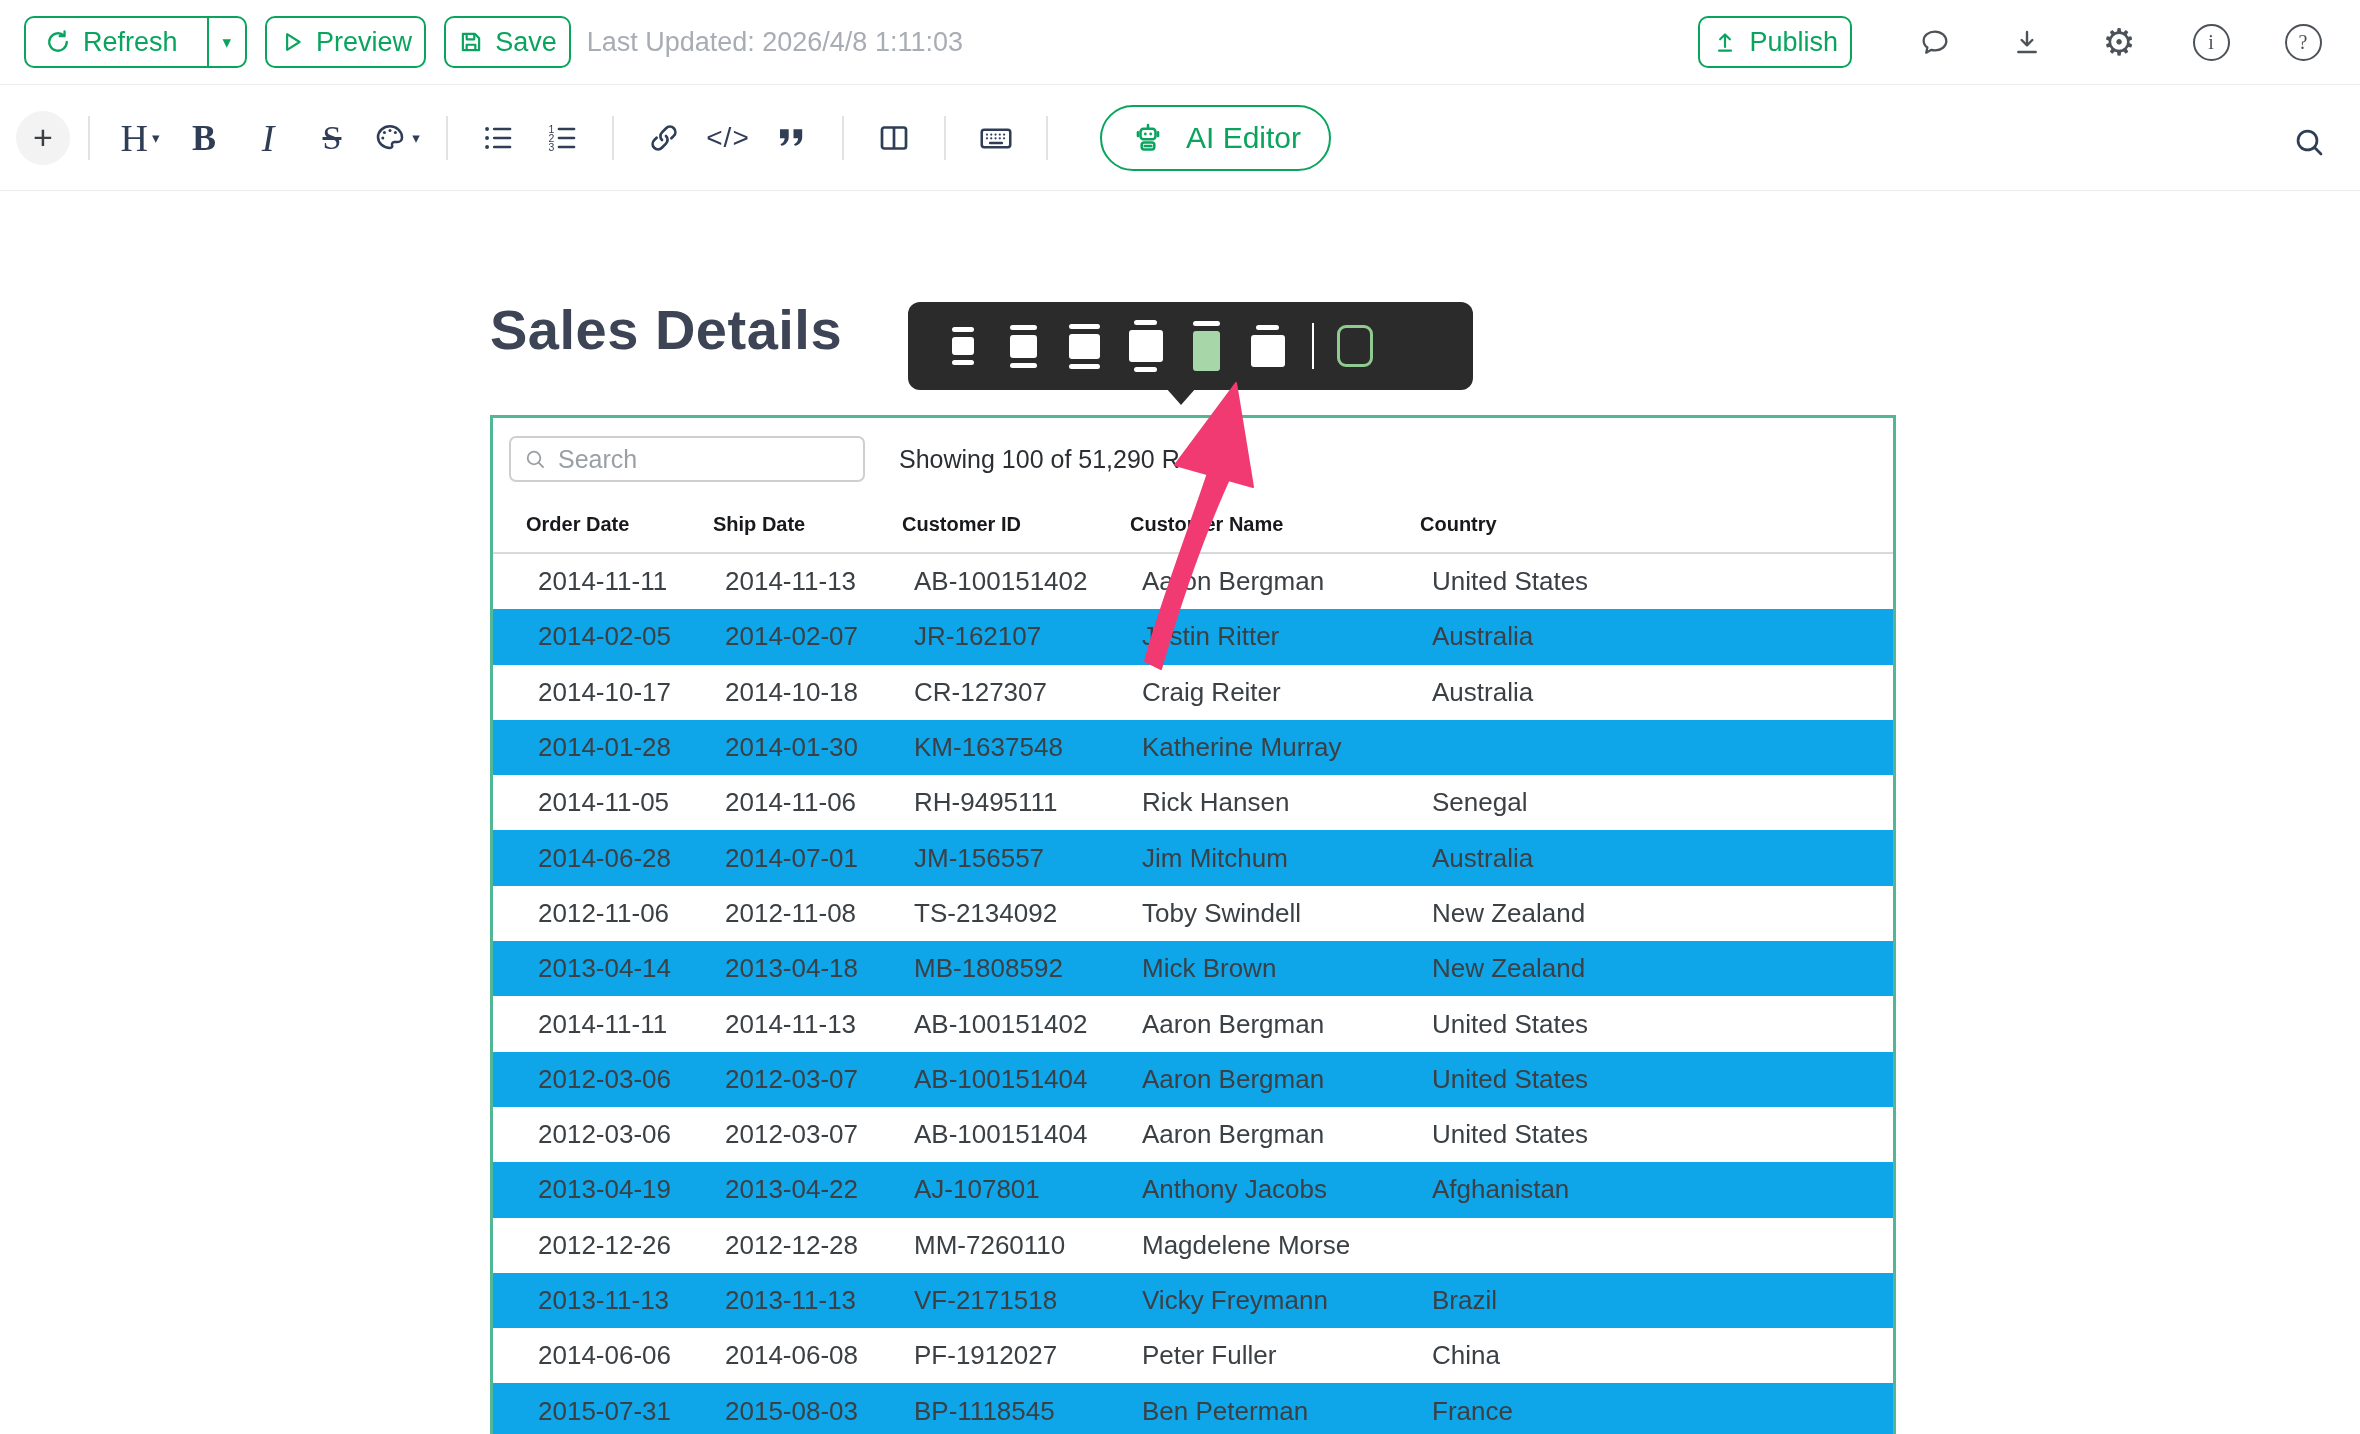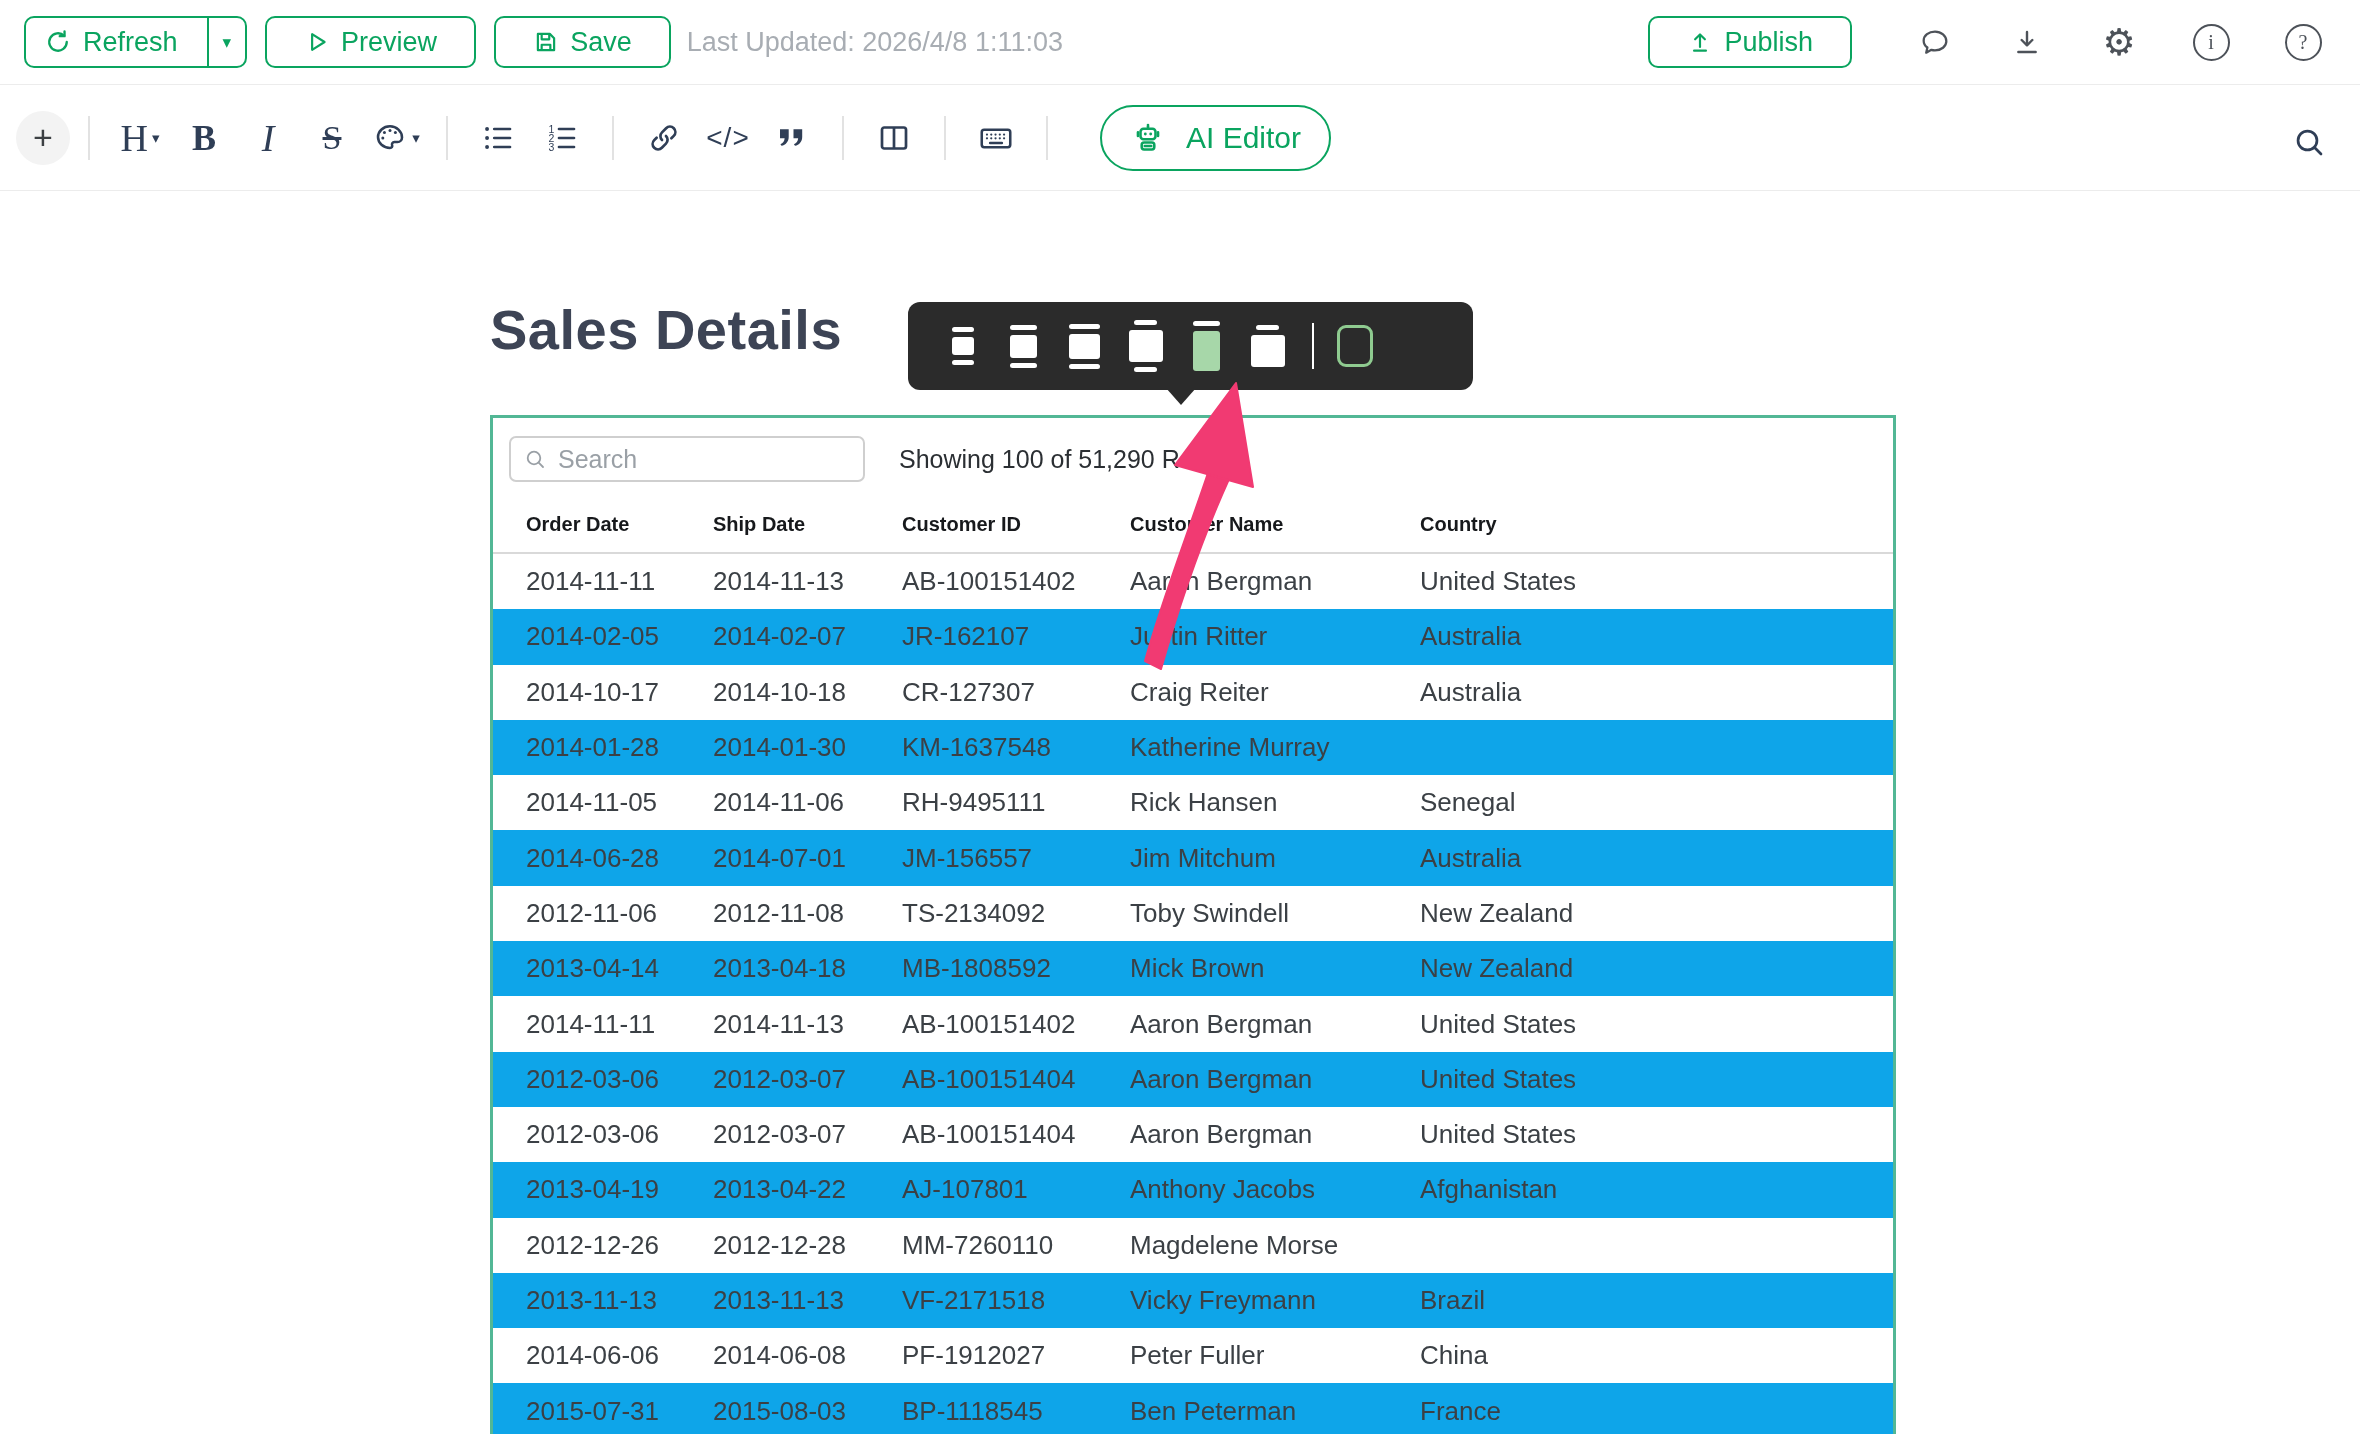--- a/index.html
+++ b/index.html
@@ -3,21 +3,21 @@
 <meta charset="utf-8">
 <style>
   html,body{margin:0;padding:0;}
   body{font-family:"Liberation Sans", sans-serif; background:#fff;}
   #screen{position:relative;width:2360px;height:1434px;overflow:hidden;background:#fff;}
 
   
   .topbar{position:absolute;left:0;top:0;width:100%;height:85px;border-bottom:1px solid #ececec;
           display:flex;align-items:center;box-sizing:border-box;padding:0 30px 0 24px;}
   .gbtn{display:inline-flex;align-items:center;gap:11px;height:52px;border:2px solid #0aa45f;border-radius:10px;
-        color:#0aa45f;font-size:27px;font-weight:500;background:#fff;padding:0 37px;cursor:pointer;box-sizing:border-box;}
+        color:#0aa45f;font-size:27px;font-weight:500;background:#fff;padding:0 12px;cursor:pointer;box-sizing:border-box;}
   .gbtn svg{display:block;}
   .split{padding:0;text-align:right;}
   .split .seg{display:inline-flex;align-items:center;gap:11px;padding:0 18px;height:100%;}
   .split .caret-seg{border-left:2px solid #0aa45f;padding:0 14px;height:100%;display:inline-flex;align-items:center;}
   .caret{font-size:17px;line-height:1;color:#0aa45f;}
   .lastupd{color:#a8adb3;font-size:27px;margin-left:16px;}
   .tr-icons{margin-left:auto;display:flex;align-items:center;gap:18px;}
   .tr-icon{width:74px;height:52px;display:flex;align-items:center;justify-content:center;color:#4d5259;cursor:pointer;}
   .circle-glyph{width:33px;height:33px;border:2.2px solid #4d5259;border-radius:50%;display:flex;align-items:center;justify-content:center;
                 font-size:20px;color:#4d5259;font-family:"Liberation Serif",serif;}
@@ -59,21 +59,21 @@
   .table-card{position:absolute;left:490px;top:415px;width:1406px;height:1100px;border:3px solid #52b795;
               background:#fff;box-sizing:border-box;z-index:10;}
   .tc-top{display:flex;align-items:center;padding:12px 16px 0 16px;height:58px;}
   .search-box{width:356px;height:46px;border:2px solid #cfcfcf;border-radius:7px;display:flex;align-items:center;
               padding:0 12px;gap:9px;box-sizing:border-box;color:#9aa0a6;}
   .search-box input{border:none;outline:none;font-size:25px;color:#3c4043;width:100%;font-family:inherit;background:transparent;}
   .search-box input::placeholder{color:#9aa0a6;}
   .row-count{margin-left:34px;font-size:25px;color:#2b2f33;}
   .thead{display:flex;align-items:center;height:58px;margin-top:8px;font-weight:bold;font-size:20px;color:#17191c;
          border-bottom:2px solid #d9d9d9;box-sizing:border-box;padding-left:33px;}
-  .trow{display:flex;align-items:center;height:55.3px;font-size:26px;color:#3b4045;padding-left:33px;box-sizing:border-box;}
+  .trow{display:flex;align-items:center;height:55.3px;font-size:26px;color:#3b4045;padding-left:45px;box-sizing:border-box;}
   .trow.alt{background:#0ea5e9;}
   .c0{width:187px;flex:0 0 auto;}
   .c1{width:189px;flex:0 0 auto;}
   .c2{width:228px;flex:0 0 auto;}
   .c3{width:290px;flex:0 0 auto;}
   .c4{flex:1 1 auto;}
 
   
   .pink-arrow{position:absolute;left:1115px;top:381px;width:170px;height:300px;z-index:60;pointer-events:none;}
 

